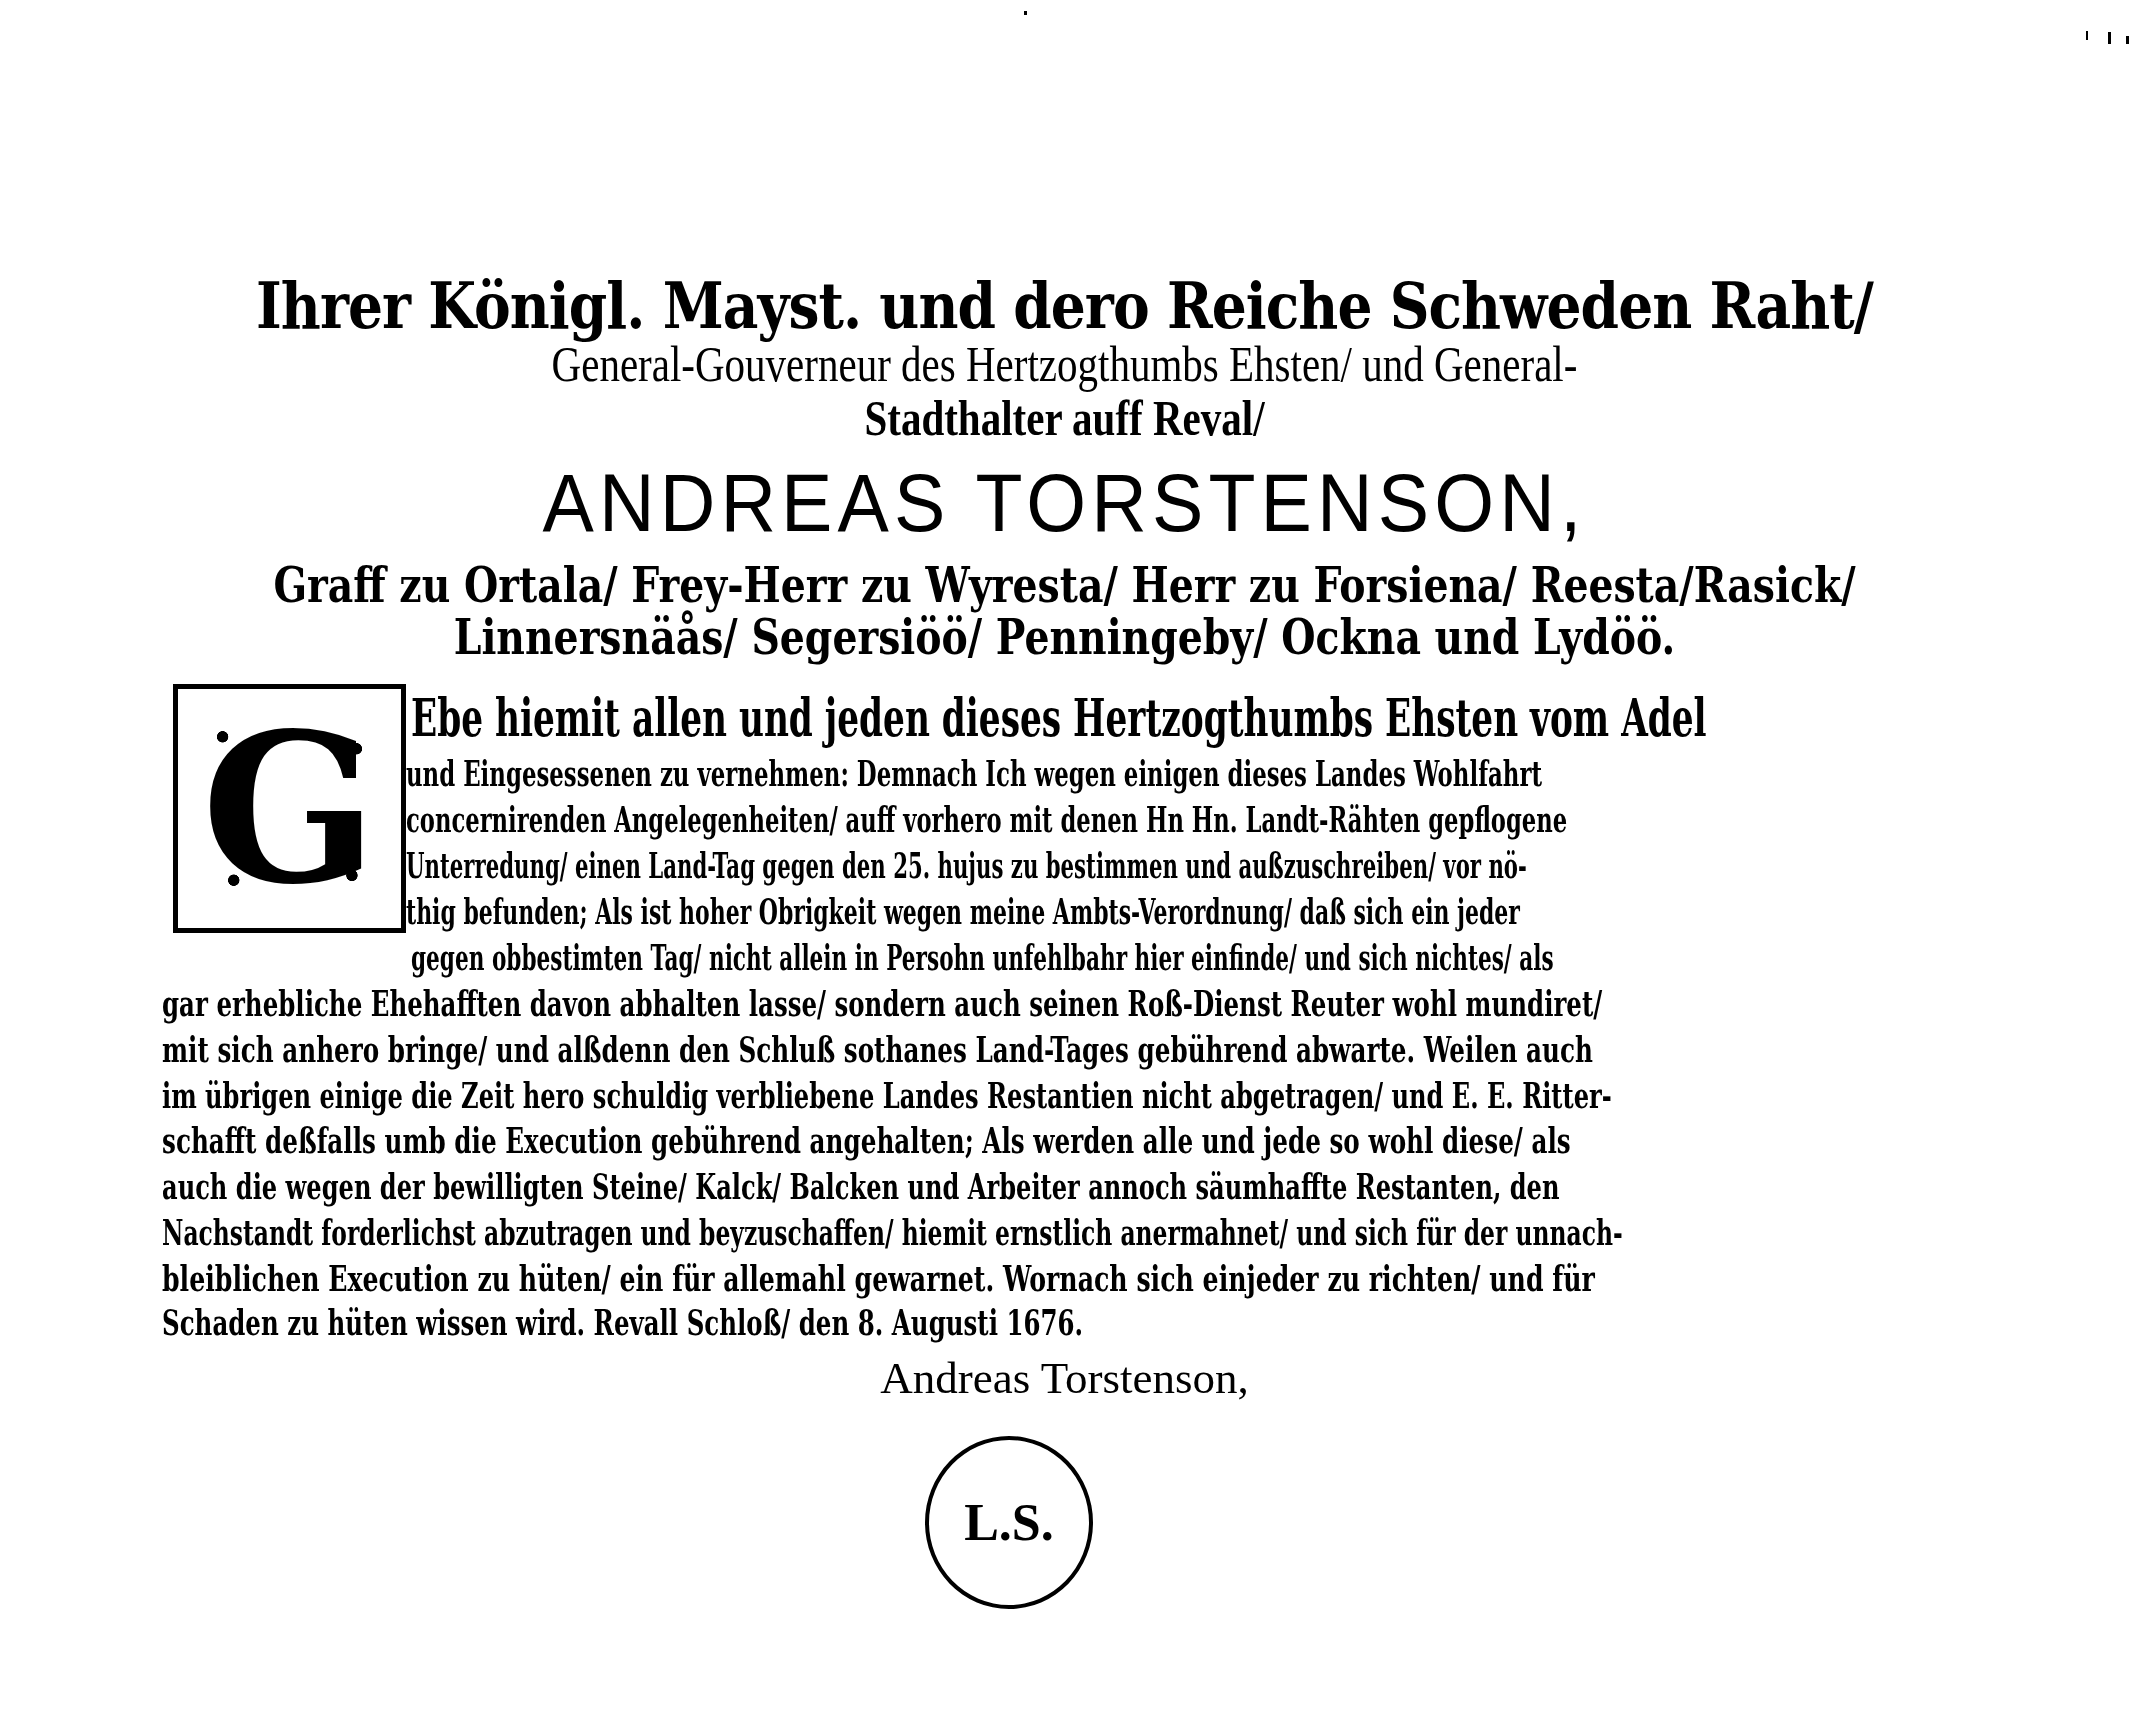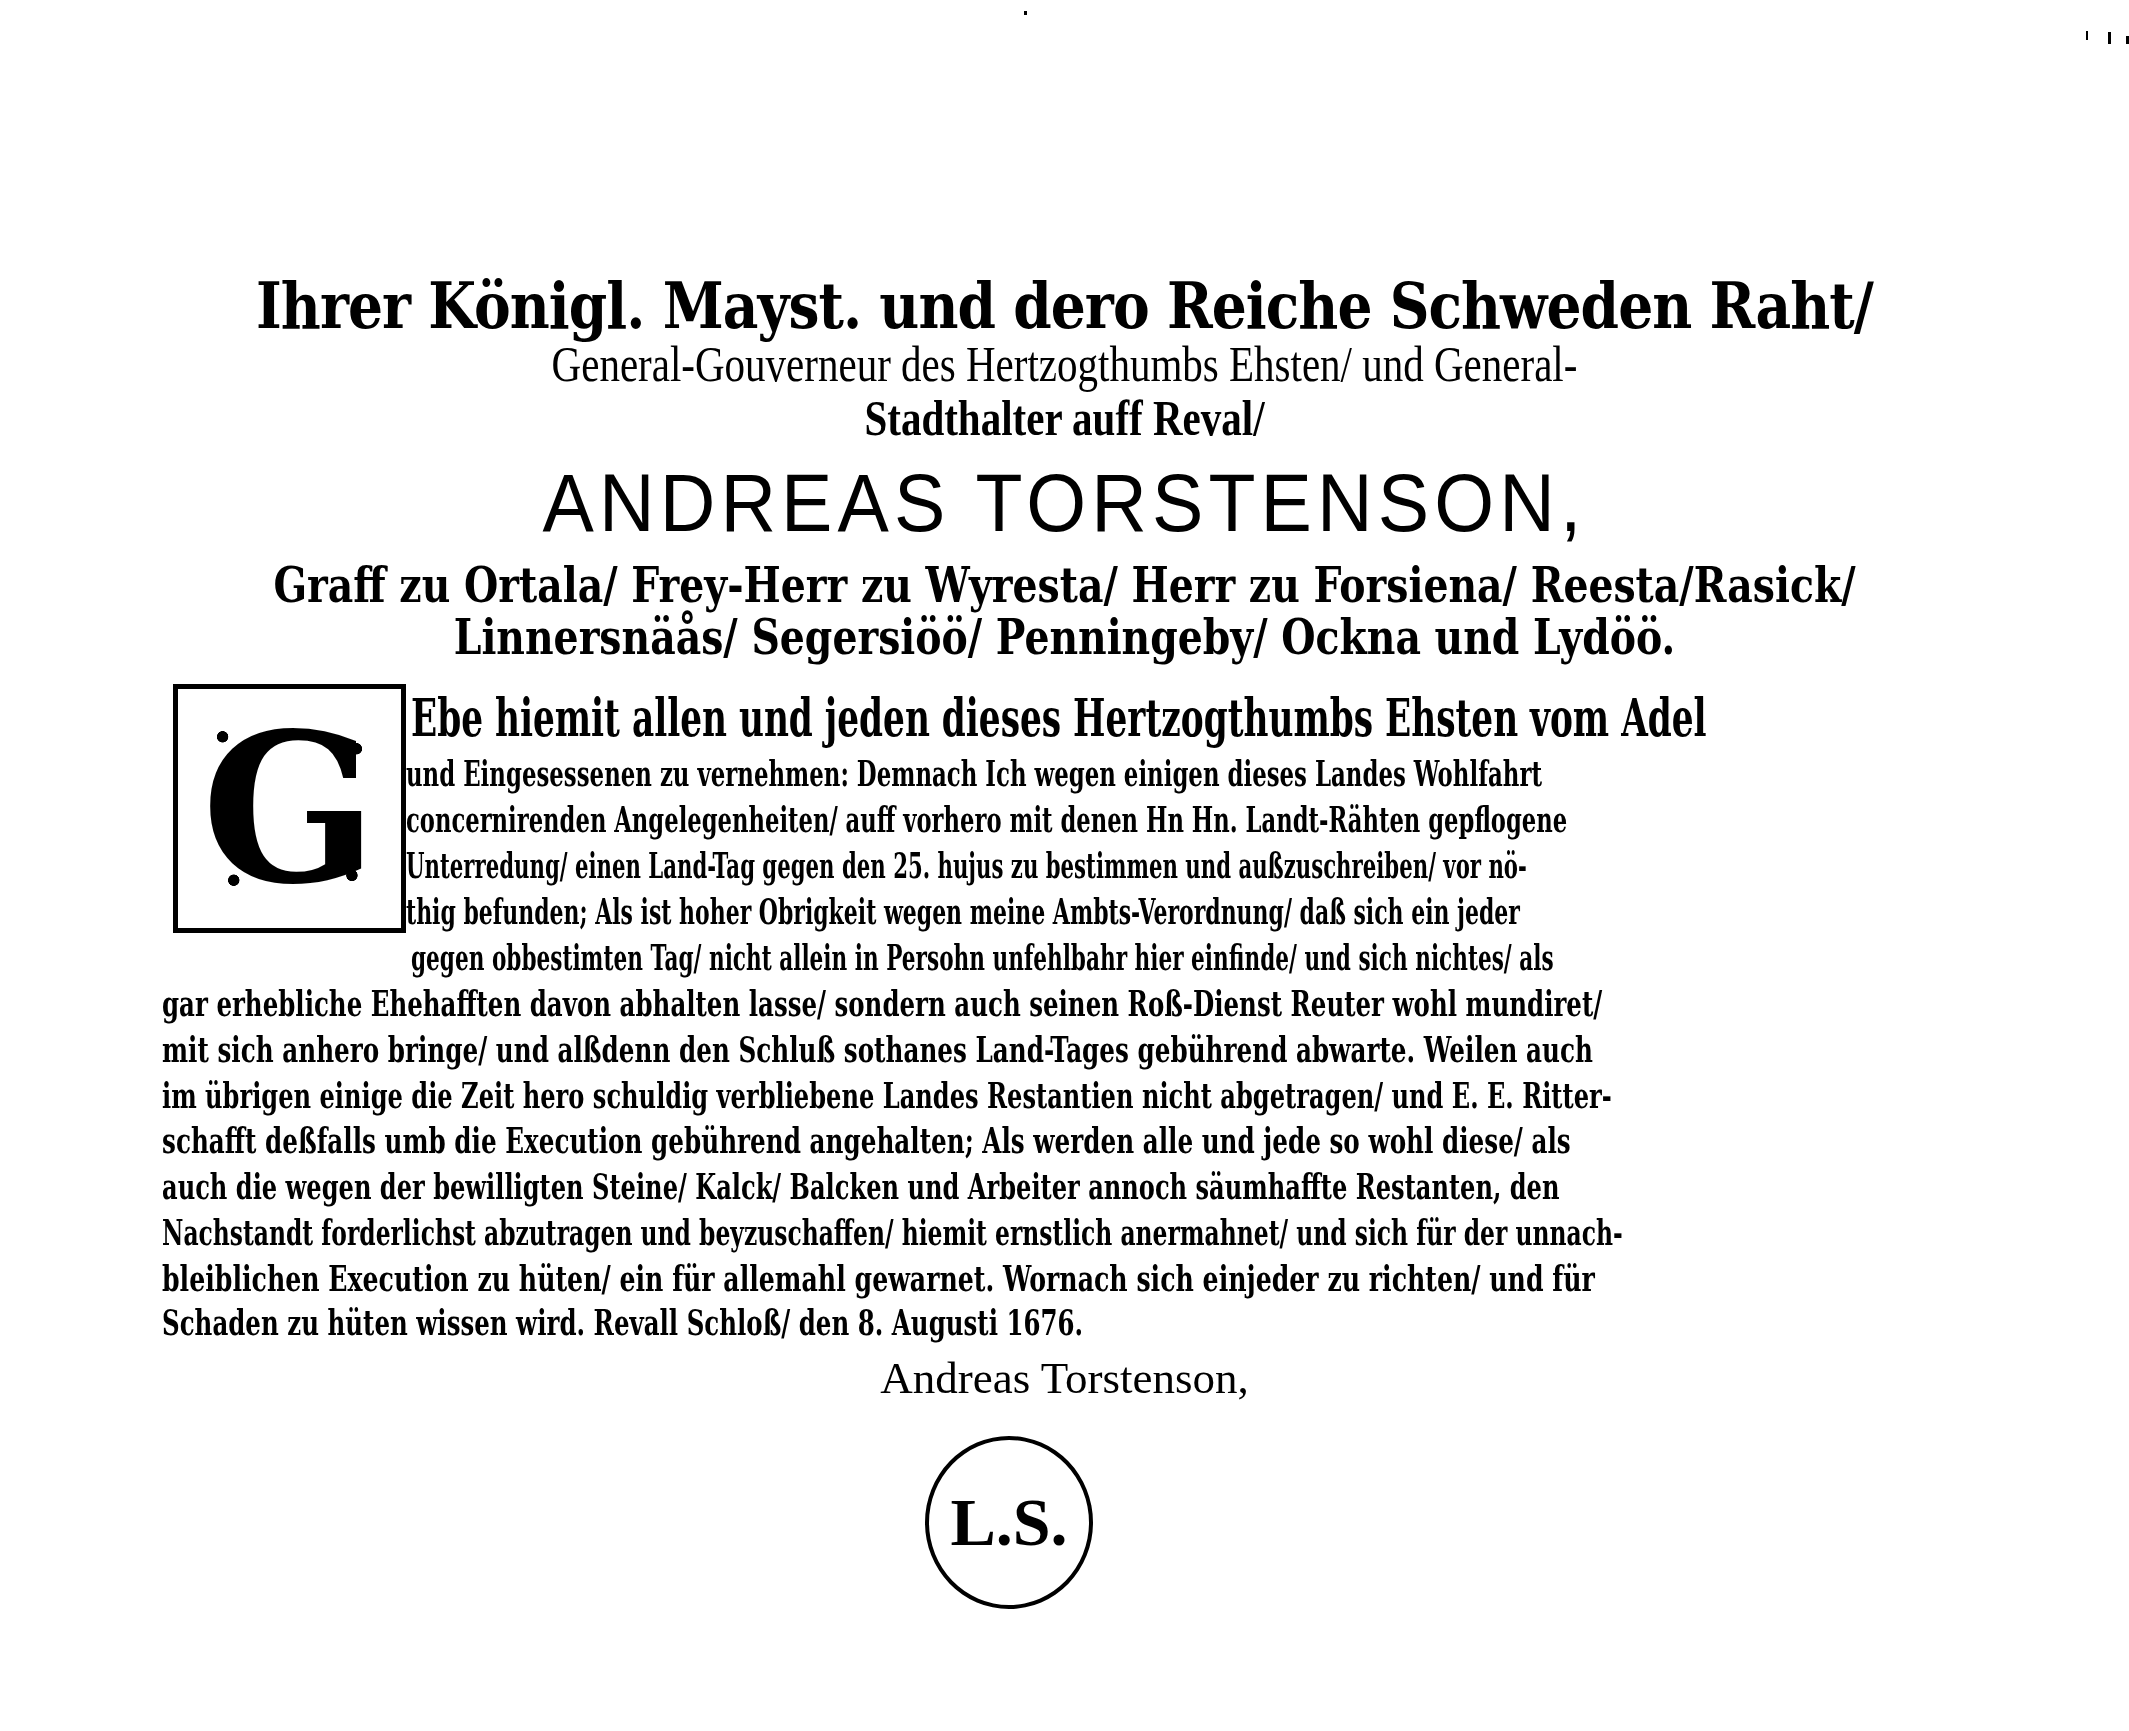--- a/index.html
+++ b/index.html
@@ -53,21 +53,21 @@
   .body-line.first { font-size: 52px; }
 
   .signature {
     top: 1352px; font-family: "Liberation Serif", serif; font-size: 45px;
   }
   .seal {
     position: absolute; left: 925px; top: 1436px; width: 168px; height: 173px;
     border: 4.9px solid #000; border-radius: 50%; box-sizing: border-box;
     display: flex; align-items: center; justify-content: center;
   }
-  .seal span { font-family: "Liberation Serif", serif; font-weight: bold; font-size: 68px; }
+  .seal span { font-family: "Liberation Serif", serif; font-weight: bold; font-size: 52px; }
 
   .speck { position: absolute; background: #000; }
 </style>
 </head>
 <body>
 
 <div class="page">
 
   <div class="line center heading-title">Ihrer Königl. Mayst. und dero Reiche Schweden Raht/</div>
   <div class="line center subtitle l1">General-Gouverneur des Hertzogthumbs Ehsten/ und General-</div>

